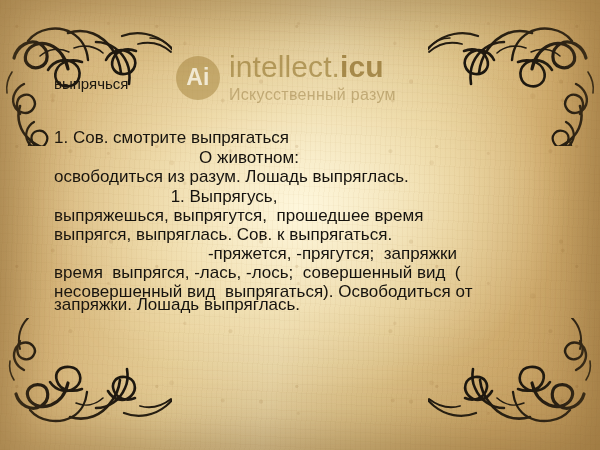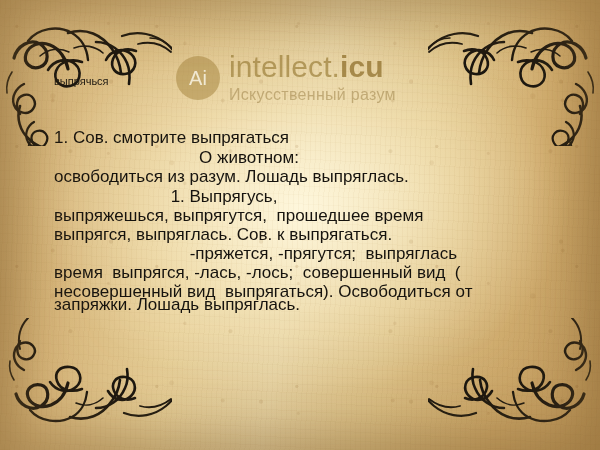--- a/index.html
+++ b/index.html
@@ -46,35 +46,35 @@
   #watermark{
     position:absolute;left:176px;top:52px;display:flex;align-items:center;gap:9px;
     pointer-events:none;user-select:none;
   }
   #wm-badge{
     width:44px;height:44px;border-radius:50%;
     background:rgba(176,146,78,.62);
     display:flex;align-items:center;justify-content:center;
   }
   #wm-badge span{
-    font-size:20px;font-weight:400;color:rgba(255,252,240,.82);
+    font-size:23px;font-weight:700;color:rgba(255,252,240,.82);
     font-family:"Liberation Sans", sans-serif;letter-spacing:.2px;line-height:1;
   }
   #wm-text{display:flex;flex-direction:column;line-height:1;}
   #wm-main{font-size:30px;color:rgba(160,131,63,.72);letter-spacing:.1px;}
   #wm-main b{font-weight:700;color:rgba(150,120,52,.80);}
   #wm-sub{font-size:16px;color:rgba(168,142,86,.62);margin-top:5px;letter-spacing:.3px;}
 
   #content{
     position:absolute;left:0;top:0;width:600px;height:450px;
     color:#16130e;font-size:17px;line-height:1.33;
     font-family:"Liberation Sans", sans-serif;
   }
   .ln{position:absolute;white-space:pre;}
-  #headword{left:54px;top:74px;font-size:11px;}
+  #headword{left:54px;top:74px;font-size:15px;}
   #l1{left:54px;top:127px;}
   #l2{left:54px;top:147px;text-align:center;width:390px;}
   #l3{left:54px;top:166px;}
   #l4{left:54px;top:186px;text-align:center;width:340px;}
   #l5{left:54px;top:205px;}
   #l6{left:54px;top:224px;}
   #l7{left:54px;top:243px;text-align:right;width:403px;}
   #l8{left:54px;top:262px;}
   #l9{left:54px;top:281px;}
   #l10{left:54px;top:294px;}
@@ -173,20 +173,20 @@
   </div>
 
   <div id="content">
     <div class="ln" id="headword">выпрячься</div>
     <div class="ln" id="l1">1. Сов. смотрите выпрягаться</div>
     <div class="ln" id="l2">О животном:</div>
     <div class="ln" id="l3">освободиться из разум. Лошадь выпряглась.</div>
     <div class="ln" id="l4">1. Выпрягусь,</div>
     <div class="ln" id="l5">выпряжешься, выпрягутся,  прошедшее время</div>
     <div class="ln" id="l6">выпрягся, выпряглась. Сов. к выпрягаться.</div>
-    <div class="ln" id="l7">-пряжется, -прягутся;  выпряглась</div>
+    <div class="ln" id="l7">-пряжется, -прягутся;  запряжки</div>
     <div class="ln" id="l8">время  выпрягся, -лась, -лось;  совершенный вид  (</div>
     <div class="ln" id="l9">несовершенный вид  выпрягаться). Освободиться от</div>
     <div class="ln" id="l10">запряжки. Лошадь выпряглась.</div>
   </div>
 
   <div id="vign"></div>
 </div>
 
 </body></html>

